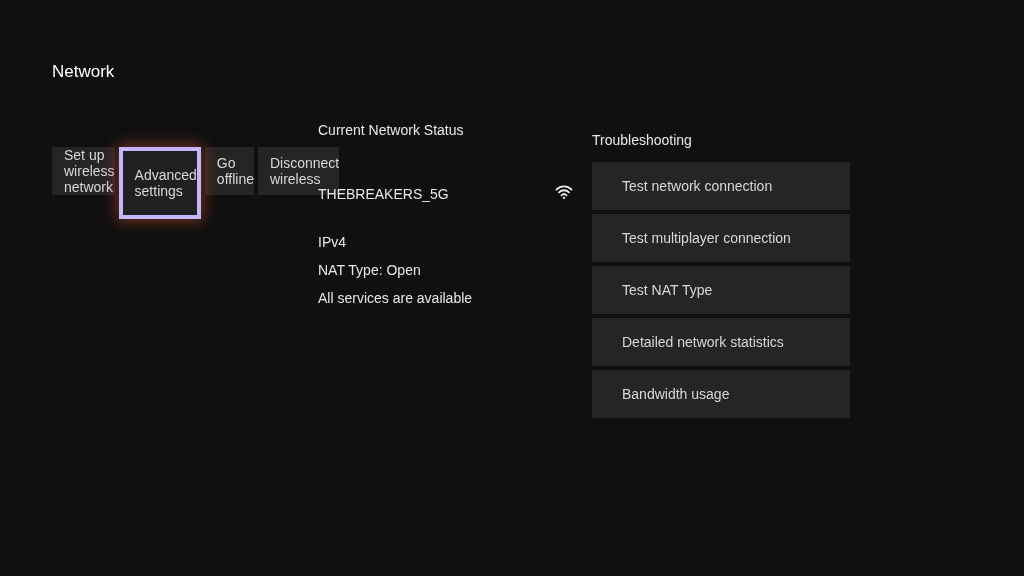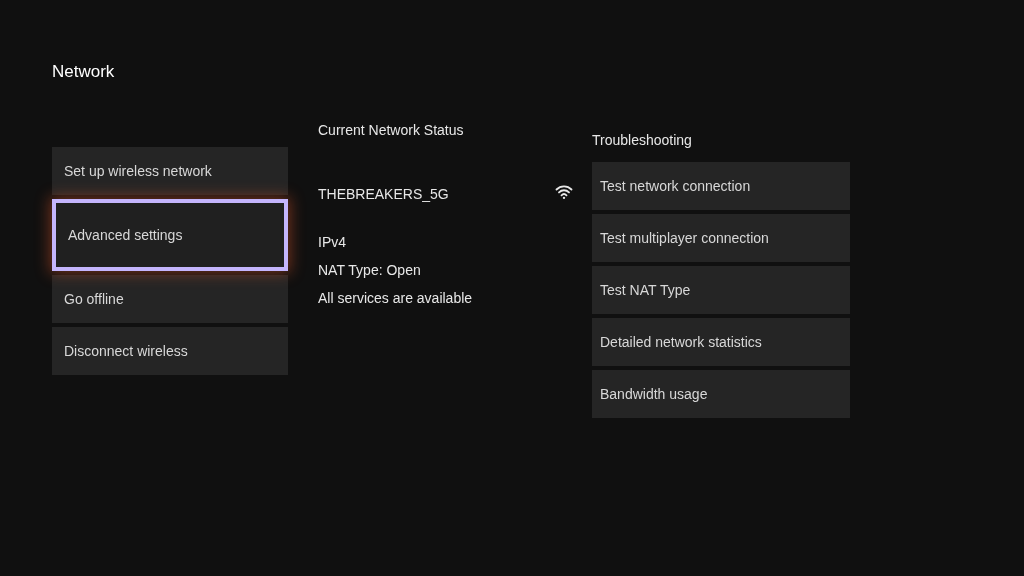--- a/index.html
+++ b/index.html
@@ -23,21 +23,21 @@
       font-size: 17px;
       font-weight: 400;
       color: #ffffff;
     }
     .left-col {
       position: absolute;
       top: 147px;
       left: 52px;
       width: 236px;
       display: flex;
-      flex-direction: column;
+      flex-direction: row;
       gap: 4px;
     }
     .menu-item {
       background: #252525;
       height: 48px;
       display: flex;
       align-items: center;
       padding-left: 12px;
       font-size: 14px;
       color: #d8d8d8;
@@ -97,21 +97,21 @@
     .right-list {
       display: flex;
       flex-direction: column;
       gap: 4px;
     }
     .right-item {
       background: #252525;
       height: 48px;
       display: flex;
       align-items: center;
-      padding-left: 8px;
+      padding-left: 30px;
       font-size: 14px;
       color: #d8d8d8;
       cursor: pointer;
     }
   </style>
 </head>
 <body>
 
 <h1 class="page-title">Network</h1>
 

